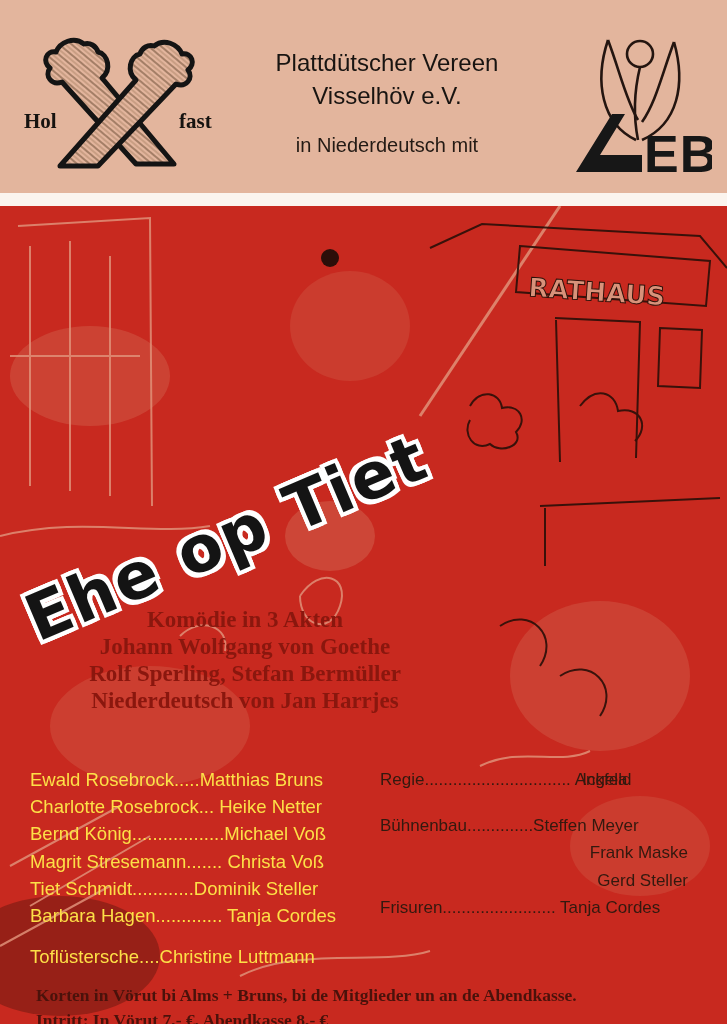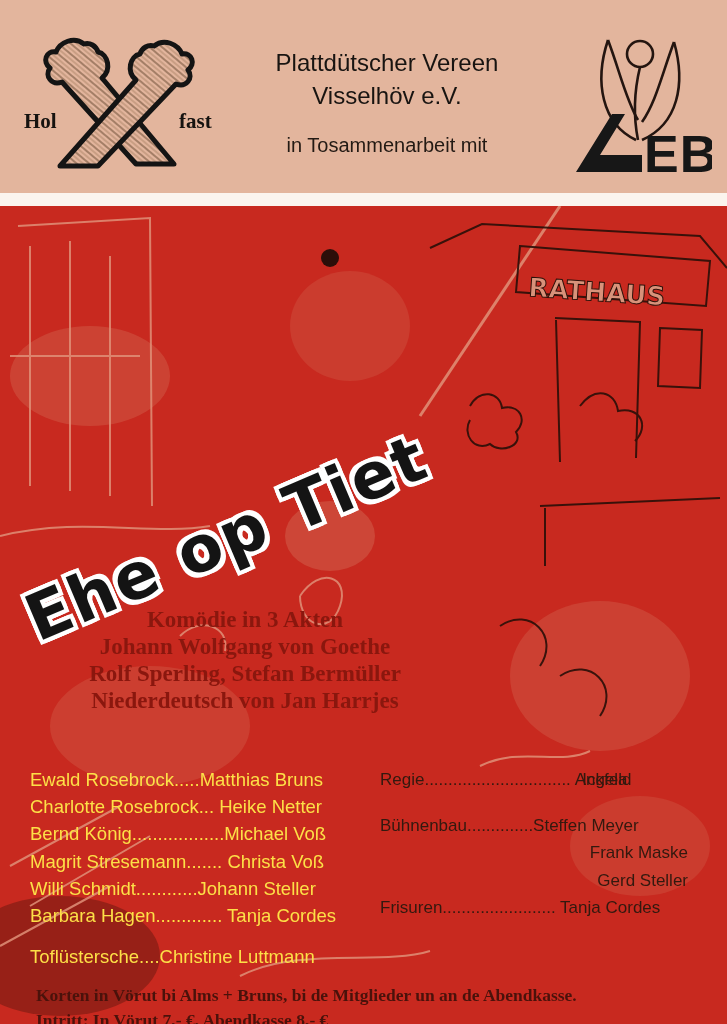--- a/index.html
+++ b/index.html
@@ -58,21 +58,21 @@
       <g>
         <path d="M138,30 C148,22 162,28 166,38 C176,36 180,48 172,54 C178,62 170,72 160,68 L82,150 L44,150 L120,64 C110,56 114,40 124,38 C126,32 132,28 138,30 Z" fill="url(#wood)" stroke="#141414" stroke-width="5" stroke-linejoin="round"></path>
       </g>
       <text x="8" y="112" font-family="Liberation Serif, serif" font-size="21" font-weight="bold" fill="#161310">Hol</text>
       <text x="163" y="112" font-family="Liberation Serif, serif" font-size="21" font-weight="bold" fill="#161310">fast</text>
     </svg>
 
     <div class="org-block">
       <div class="org-line">Plattdütscher Vereen</div>
       <div class="org-line">Visselhöv e.V.</div>
-      <div class="coop-line">in Tosammenarbeit mit</div>
+      <div class="coop-line">in Niederdeutsch mit</div>
     </div>
 
     <svg class="logo-leb" width="150" height="160" viewBox="0 0 150 160">
       <g stroke="#241510" stroke-width="2.6" fill="none">
         <circle cx="78" cy="34" r="13"></circle>
         <path d="M78,47 C72,72 71,95 76,120"></path>
         <path d="M46,20 C32,62 40,104 74,120"></path>
         <path d="M46,20 C58,52 64,80 76,100"></path>
         <path d="M112,22 C124,64 116,104 80,120"></path>
         <path d="M112,22 C100,54 94,82 80,102"></path>
@@ -135,21 +135,21 @@
       <div>Johann Wolfgang von Goethe</div>
       <div>Rolf Sperling, Stefan Bermüller</div>
       <div>Niederdeutsch von Jan Harrjes</div>
     </div>
 
     <div class="cast">
       <div>Ewald Rosebrock.....Matthias Bruns</div>
       <div>Charlotte Rosebrock... Heike Netter</div>
       <div>Bernd König..................Michael Voß</div>
       <div>Magrit Stresemann....... Christa Voß</div>
-      <div>Willi Schmidt............Johann Steller</div>
+      <div>Tiet Schmidt............Dominik Steller</div>
       <div>Barbara Hagen............. Tanja Cordes</div>
       <div class="gap">Toflüstersche....Christine Luttmann</div>
     </div>
 
     <div class="crew">
       <div>
         <span>Regie...............................</span>
         <span class="ovl-a">Angela</span>
         <span class="ovl-b">Ickfeld</span>
       </div>

